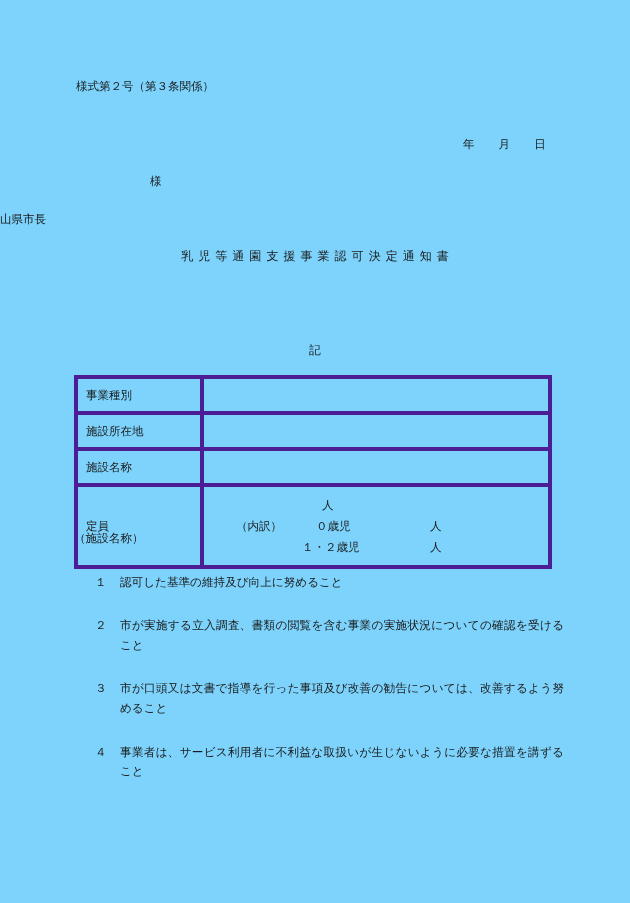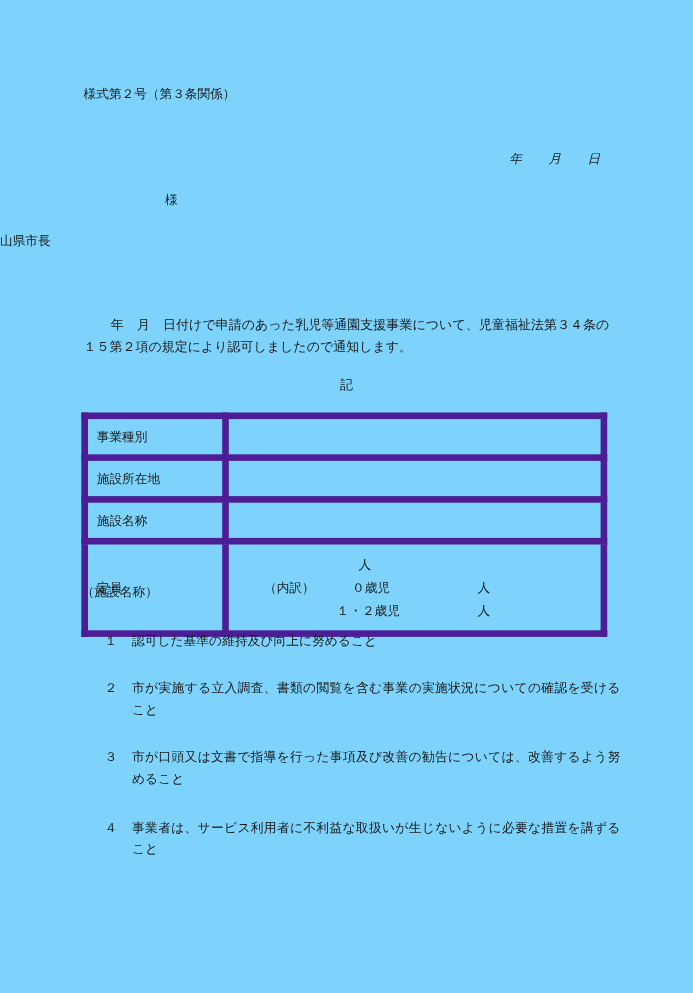--- a/index.html
+++ b/index.html
@@ -33,21 +33,20 @@
     top: 78px;
     font-size: 11.5px;
     line-height: 16px;
   }
   .date-line {
     left: 0;
     right: 78px;
     top: 137px;
     text-align: right;
     font-size: 11.5px;
-    font-style: italic;
   }
   .recipient-line {
     left: 150px;
     top: 174px;
     font-size: 11.5px;
   }
   .issuer-line {
     left: 0;
     right: 78px;
     top: 212px;
@@ -92,21 +91,21 @@
   .info-table {
     position: absolute;
     left: 74px;
     top: 375px;
     width: 478px;
     border-collapse: collapse;
     table-layout: fixed;
     font-size: 11.5px;
   }
   .info-table td {
-    border: 6px solid #4c1d95;
+    border: 4px solid #4c1d95;
     padding: 0;
     vertical-align: middle;
   }
   .info-table td.label {
     width: 114px;
     padding: 5px 0 5px 8px;
     height: 22px;
   }
   .info-table td.value {
     padding: 0;
@@ -169,22 +168,24 @@
 <div class="page">
 
   <div class="abs form-no nowrap">様式第２号（第３条関係）</div>
 
   <div class="abs date-line nowrap sp-wide">年　月　日</div>
 
   <div class="abs recipient-line nowrap">様</div>
 
   <div class="abs issuer-line nowrap">山県市長</div>
 
-
-  <div class="abs body-para">年　月　日付けで申請のあった乳児等通園支援事業について、児童福祉法第３４条の１５第２項の規定により認可しましたので通知します。</div>
+  <div class="abs doc-title">
+    <span class="inner sp-title">乳児等通園支援事業認可決定通知書</span>
+  </div>
+
 
   <div class="abs ki">記</div>
 
   <table class="info-table">
     <tbody>
       <tr>
         <td class="label">事業種別</td>
         <td class="value"></td>
       </tr>
       <tr>

